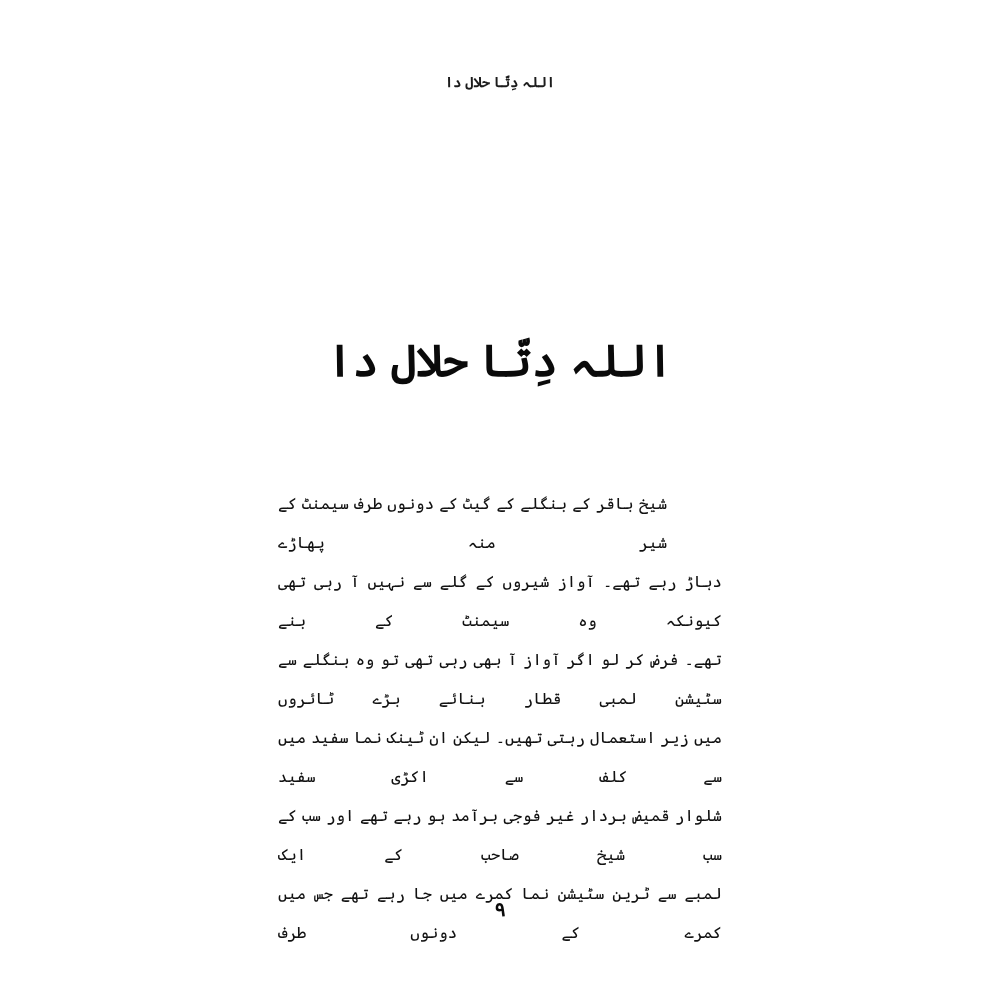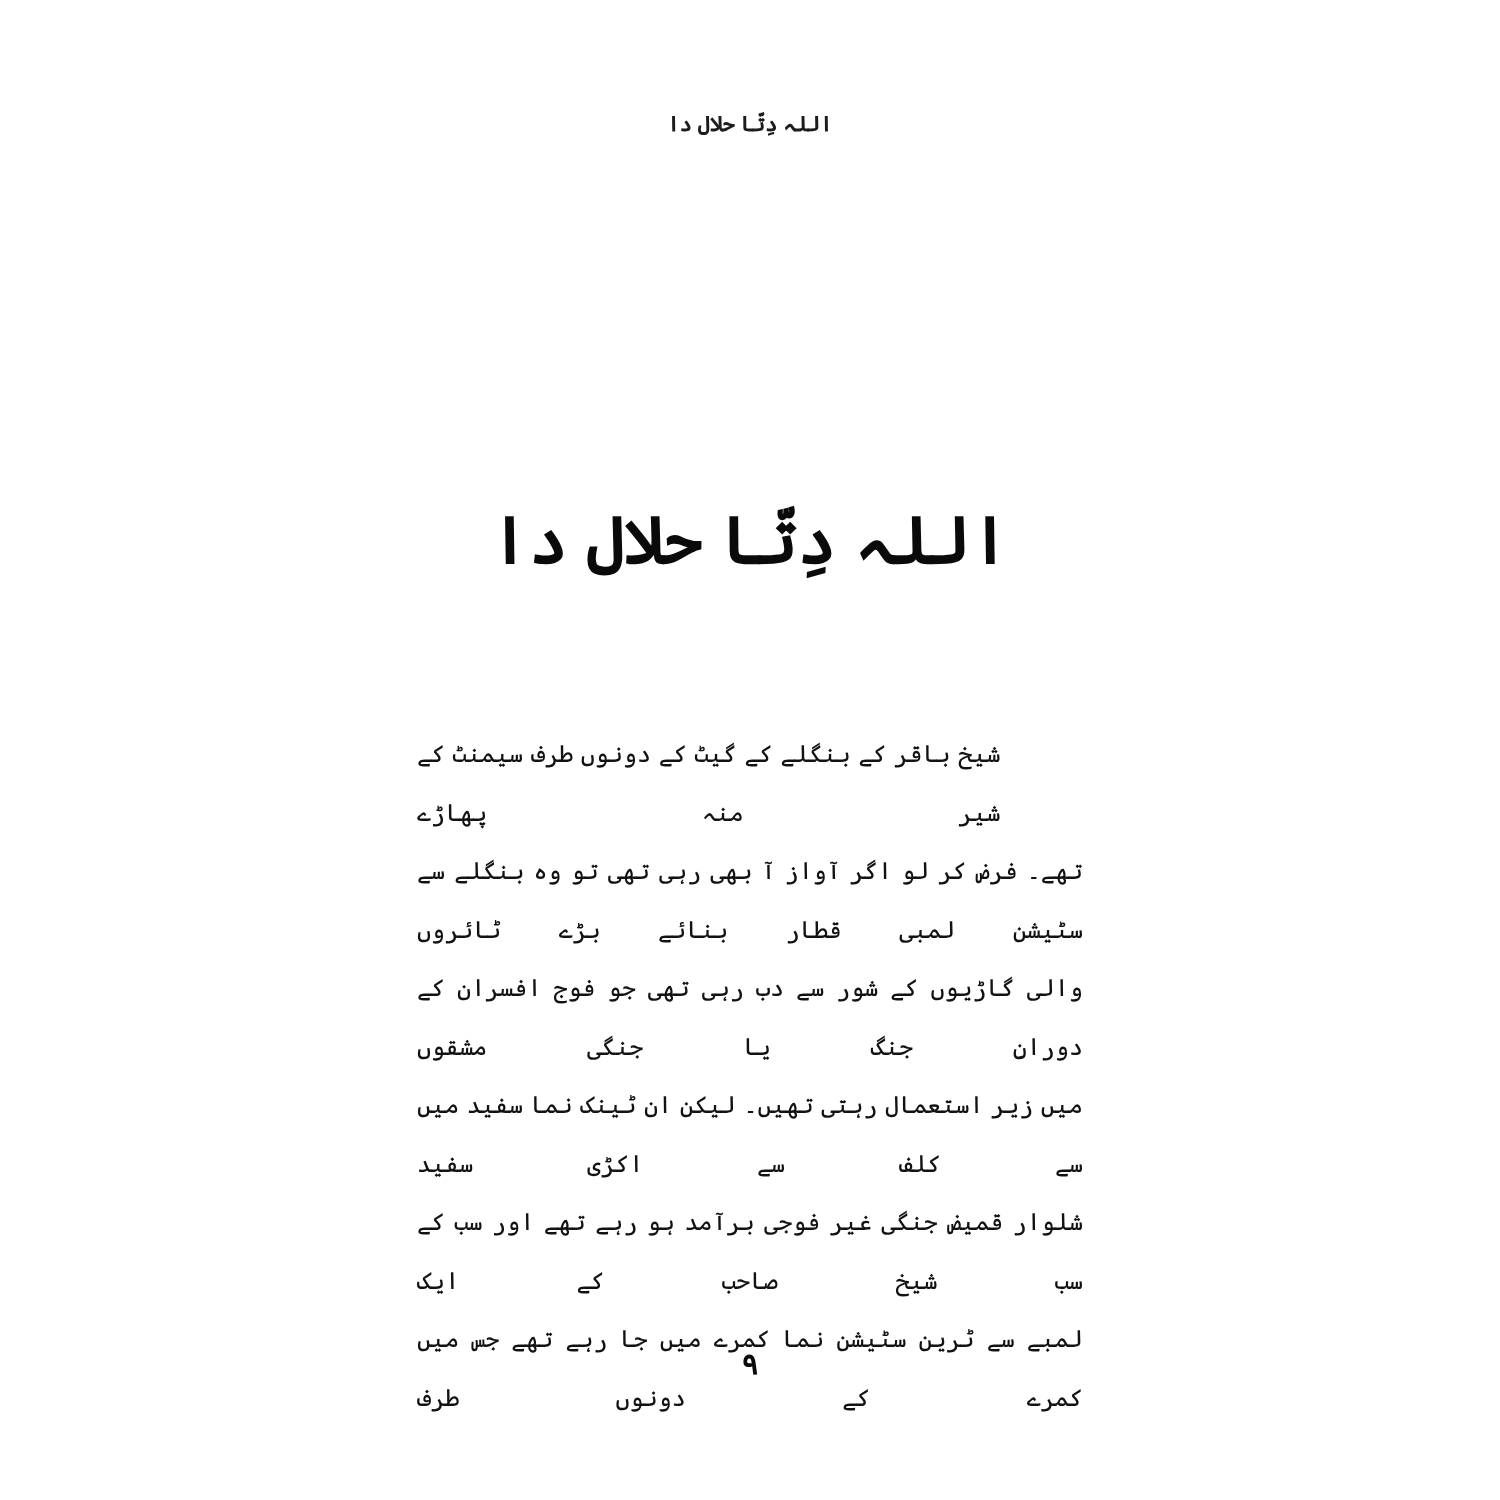--- a/index.html
+++ b/index.html
@@ -74,23 +74,23 @@
 <body>
 
 <div class="page">
 
   <div class="running-header">اللہ دِتّا حلال دا</div>
 
   <div class="chapter-title">اللہ دِتّا حلال دا</div>
 
   <div class="body-paragraph">
     <div class="body-line first">شیخ باقر کے بنگلے کے گیٹ کے دونوں طرف سیمنٹ کے شیر منہ پھاڑے</div>
+    <div class="body-line">دہاڑ رہے تھے۔ آواز شیروں کے گلے سے نہیں آ رہی تھی کیونکہ وہ سیمنٹ کے بنے</div>
     <div class="body-line">تھے۔ فرض کر لو اگر آواز آ بھی رہی تھی تو وہ بنگلے سے سٹیشن لمبی قطار بنائے بڑے ٹائروں</div>
-    <div class="body-line">والی گاڑیوں کے شور سے دب رہی تھی جو فوج افسران کے دورانِ جنگ یا جنگی مشقوں</div>
     <div class="body-line">میں زیر استعمال رہتی تھیں۔ لیکن ان ٹینک نما سفید میں سے کلف سے اکڑی سفید</div>
-    <div class="body-line">شلوار قمیض جنگی غیر فوجی برآمد ہو رہے تھے اور سب کے سب شیخ صاحب کے ایک</div>
+    <div class="body-line">شلوار قمیض بردار غیر فوجی برآمد ہو رہے تھے اور سب کے سب شیخ صاحب کے ایک</div>
     <div class="body-line">لمبے سے ٹرین سٹیشن نما کمرے میں جا رہے تھے جس میں کمرے کے دونوں طرف</div>
 
   </div>
 
   <div class="page-number">۹</div>
 
 </div>
 
 </body></html>

